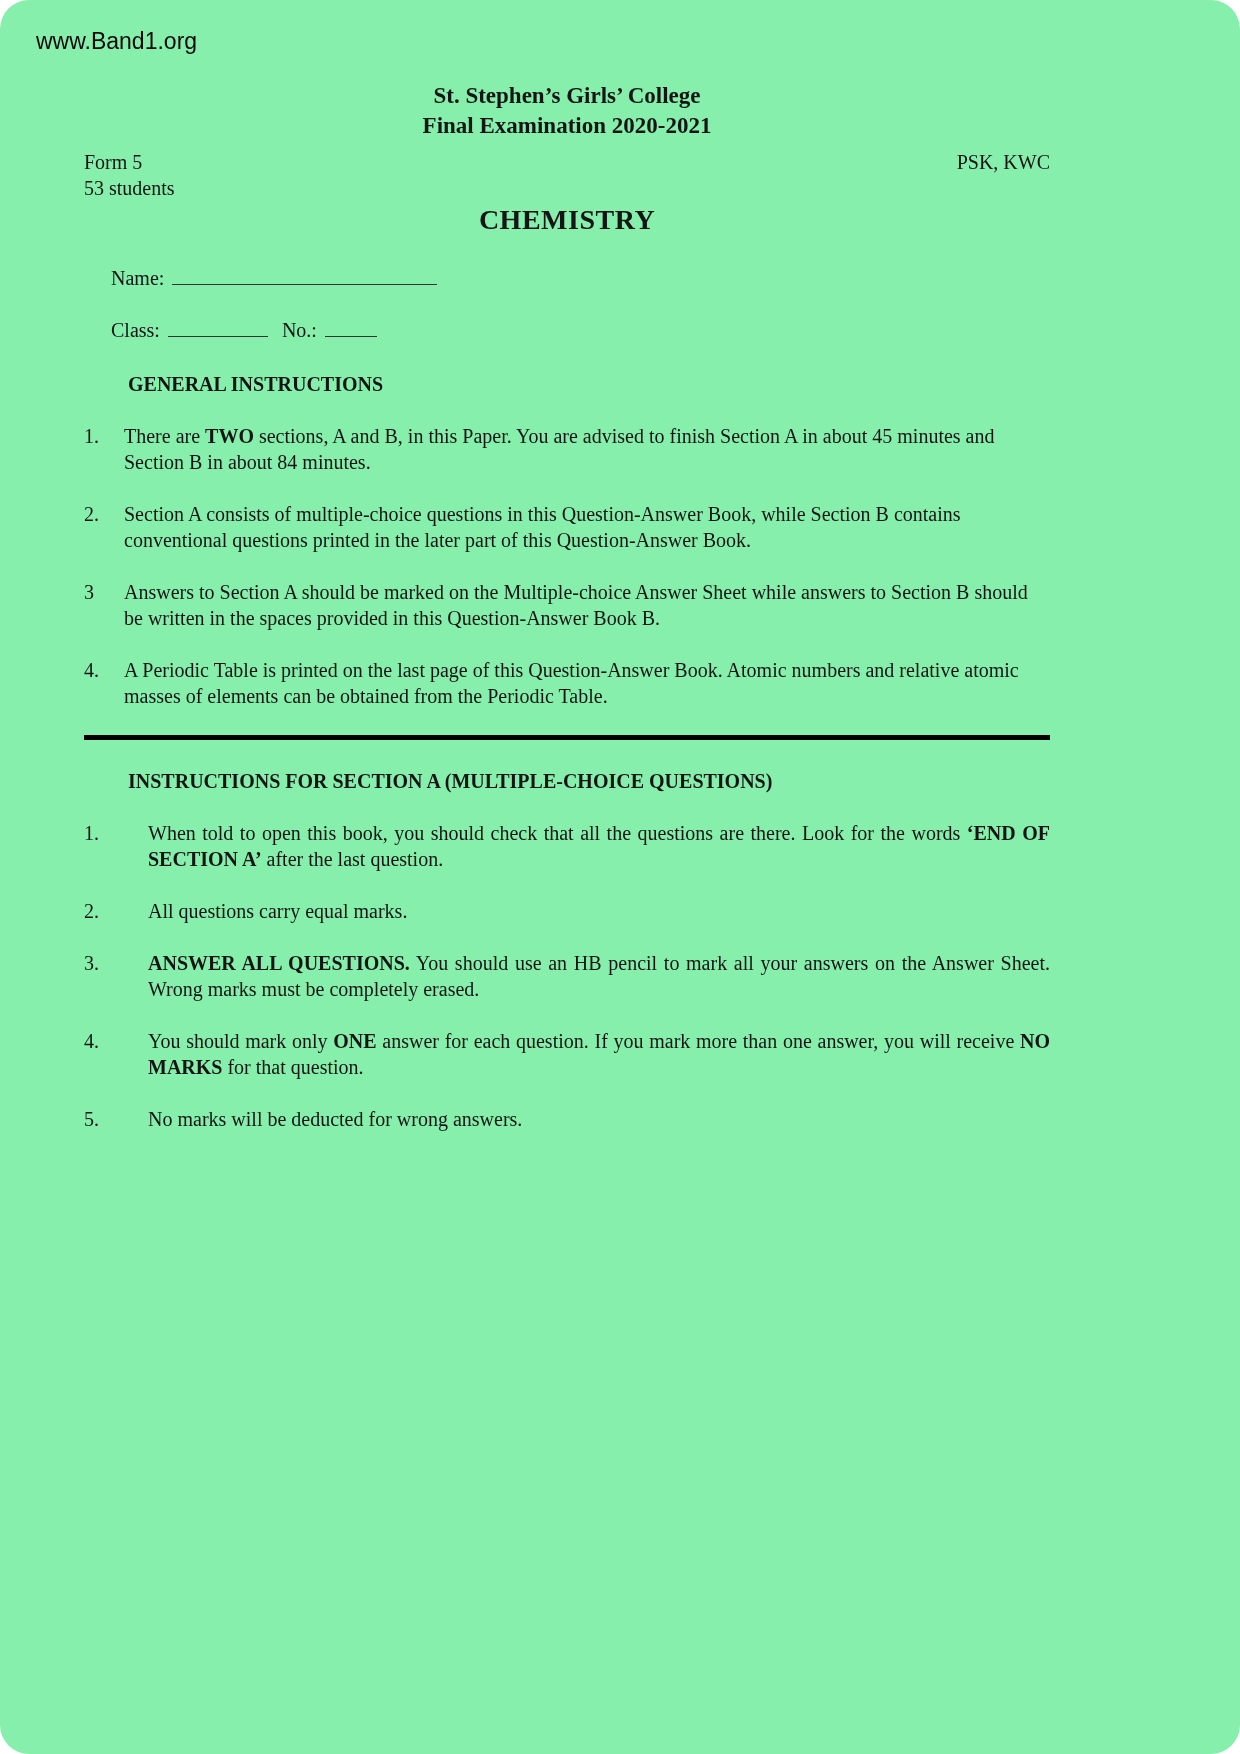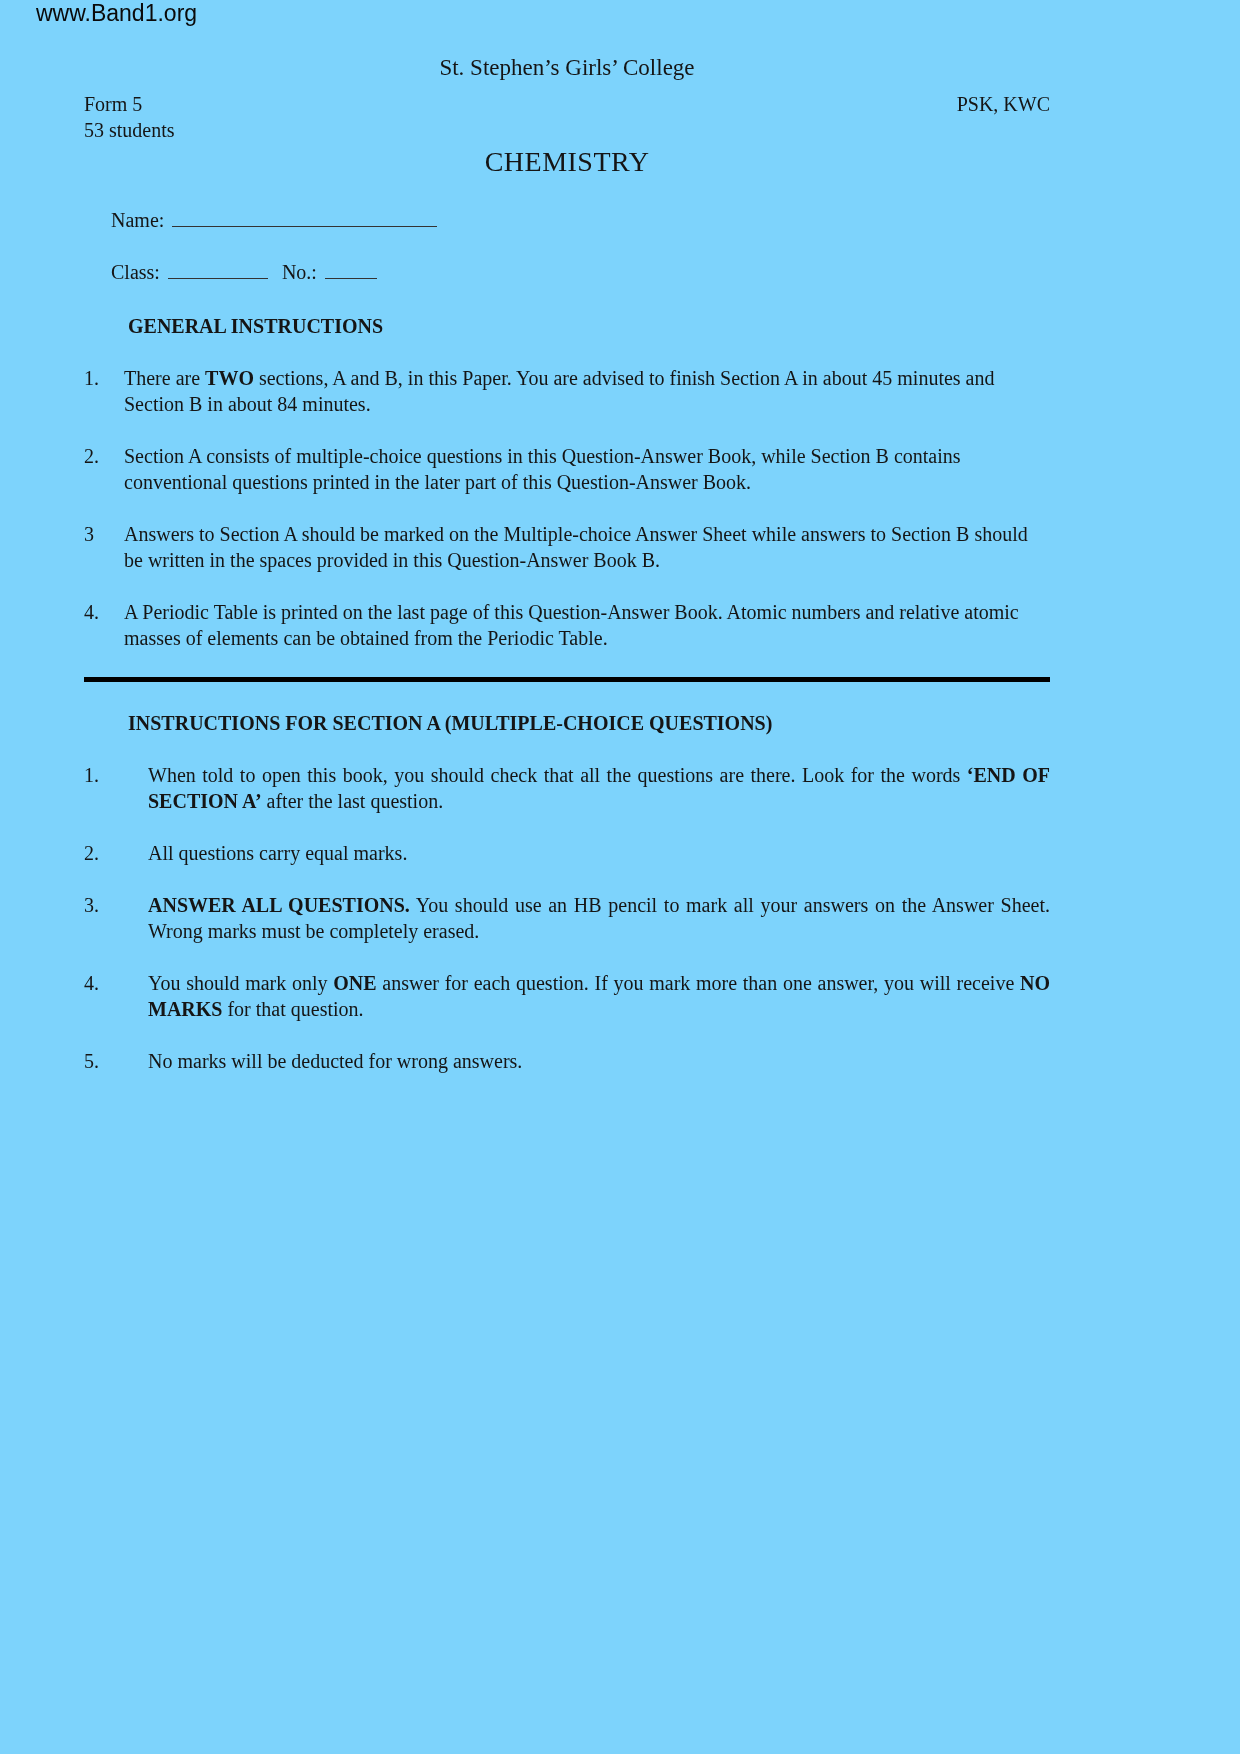--- a/index.html
+++ b/index.html
@@ -7,35 +7,37 @@
   body {
     width: 1240px;
     height: 1754px;
     font-family: "Liberation Serif", serif;
     color: #151515;
   }
   .page {
     position: relative;
     width: 1240px;
     height: 1754px;
-    background: #7dd3fc;
+    padding-top: 28px;
+    background: #86efac;
     overflow: hidden;
+    border-radius: 29px;
   }
   .watermark {
     font-family: "Liberation Sans", sans-serif;
     font-size: 23px;
     margin-left: 36px;
     color: #0a0a0a;
   }
   .content {
     margin-left: 84px;
     width: 966px;
   }
   .center { text-align: center; }
-  .bold { font-weight: normal; }
+  .bold { font-weight: bold; }
   .t23 { font-size: 23px; line-height: 30px; }
   .t20 { font-size: 20px; line-height: 26px; }
   .title-block { margin-top: 26px; }
   .header-row {
     display: flex;
     justify-content: space-between;
     align-items: flex-start;
     font-size: 20px;
     line-height: 26px;
     margin-top: 8px;
@@ -98,20 +100,21 @@
 <body>
 
 <div class="page">
 
   <div class="watermark">www.Band1.org</div>
 
   <div class="content">
 
     <div class="title-block">
       <div class="center bold t23">St. Stephen’s Girls’ College</div>
+      <div class="center bold t23">Final Examination 2020-2021</div>
     </div>
 
     <div class="header-row">
       <div>
         <div>Form 5</div>
         <div>53 students</div>
       </div>
       <div>PSK, KWC</div>
     </div>
 

